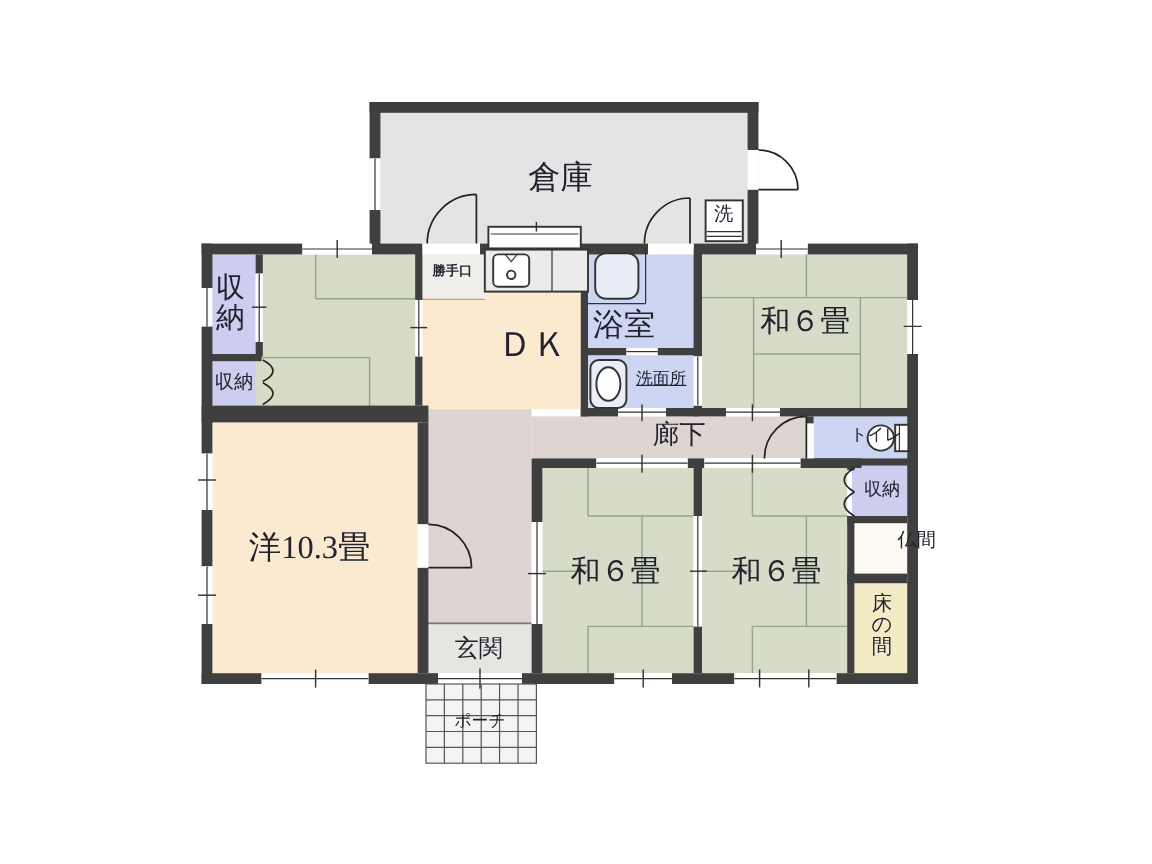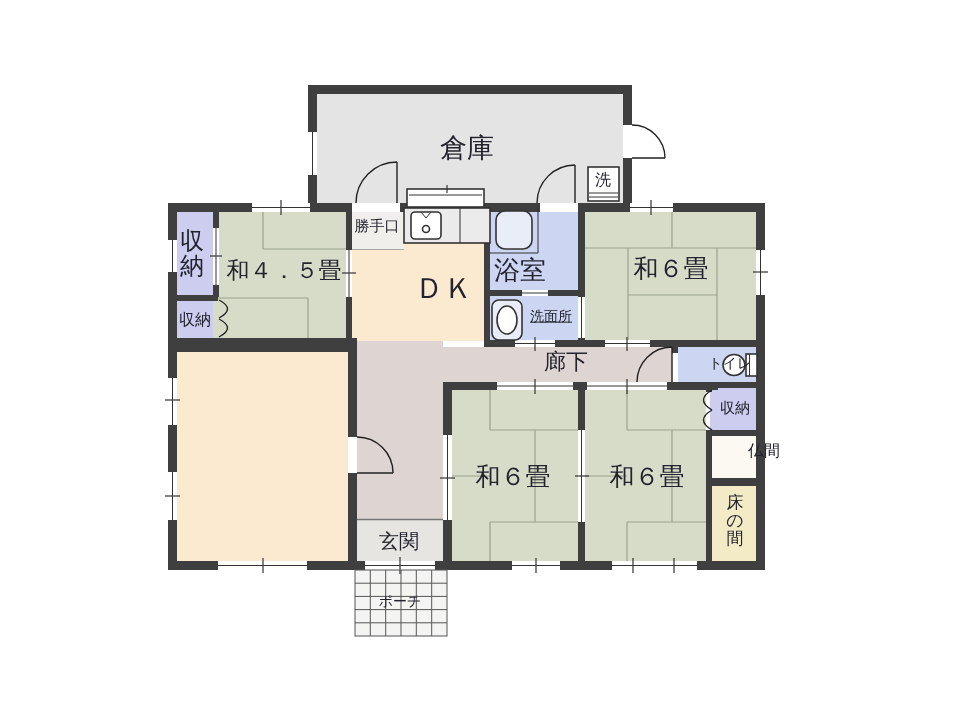--- a/index.html
+++ b/index.html
@@ -221,29 +221,29 @@
   <g>
     <rect x="355" y="570" width="92" height="66" class="grid"></rect>
     <path class="grid" d="M370.3,570 V636 M385.7,570 V636 M401,570 V636 M416.3,570 V636 M431.7,570 V636"></path>
     <path class="grid" d="M355,583.2 H447 M355,596.4 H447 M355,609.6 H447 M355,622.8 H447"></path>
   </g>
 </svg>
 
   <div class="lbl" style="left:467px;top:148px;font-size:27px;">倉庫</div>
   <div class="lbl vlabel" style="left:192px;top:254px;font-size:24px;">収納</div>
   <div class="lbl" style="left:195px;top:320px;font-size:16px;">収納</div>
-  <div class="lbl" style="left:284px;top:271px;font-size:23px;">和４．５畳</div>
-  <div class="lbl" style="left:377px;top:227px;font-size:15px;">勝手口</div>
+  <div class="lbl" style="left:377px;top:227px;font-size:11px;font-weight:bold;">勝手口</div>
   <div class="lbl" style="left:444px;top:288px;font-size:29px;">ＤＫ</div>
   <div class="lbl" style="left:520px;top:271px;font-size:26px;">浴室</div>
   <div class="lbl" style="left:551px;top:317px;font-size:14px;text-decoration:underline;">洗面所</div>
   <div class="lbl" style="left:603px;top:180px;font-size:16px;">洗</div>
   <div class="lbl" style="left:671px;top:269px;font-size:25px;">和６畳</div>
   <div class="lbl" style="left:566px;top:362px;font-size:22px;">廊下</div>
   <div class="lbl" style="left:694px;top:364px;font-size:14px;margin-left:36px;">トイレ</div>
   <div class="lbl" style="left:735px;top:409px;font-size:15px;">収納</div>
   <div class="lbl" style="left:735px;top:451px;font-size:16px;margin-left:29px;">仏間</div>
   <div class="lbl vlabel" style="left:735px;top:521px;font-size:17px;">床の間</div>
+  <div class="lbl" style="left:258px;top:456px;font-size:27px;">洋10.3畳</div>
   <div class="lbl" style="left:513px;top:477px;font-size:25px;">和６畳</div>
   <div class="lbl" style="left:647px;top:477px;font-size:25px;">和６畳</div>
   <div class="lbl" style="left:399px;top:541px;font-size:20px;">玄関</div>
   <div class="lbl" style="left:400px;top:602px;font-size:14px;">ポーチ</div>
 </div>
 
 </body></html>

